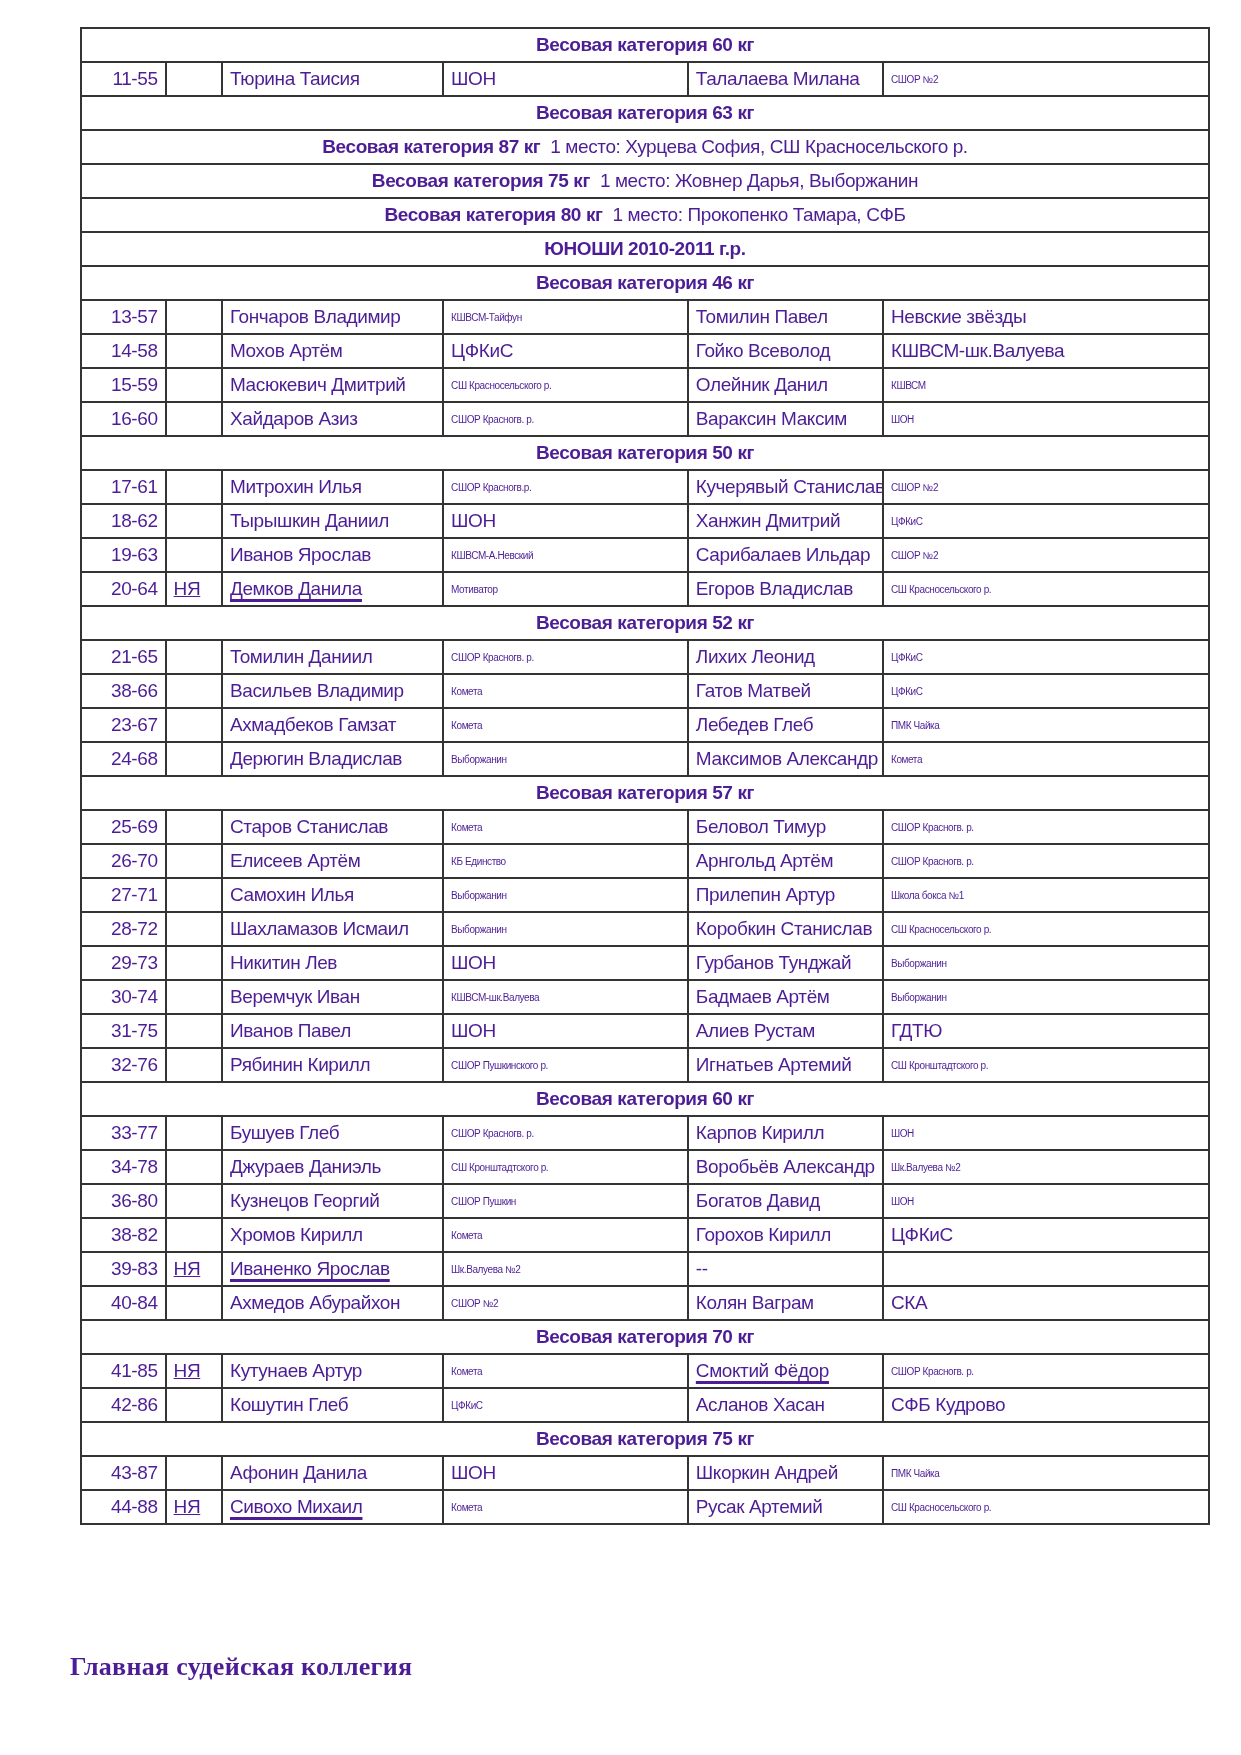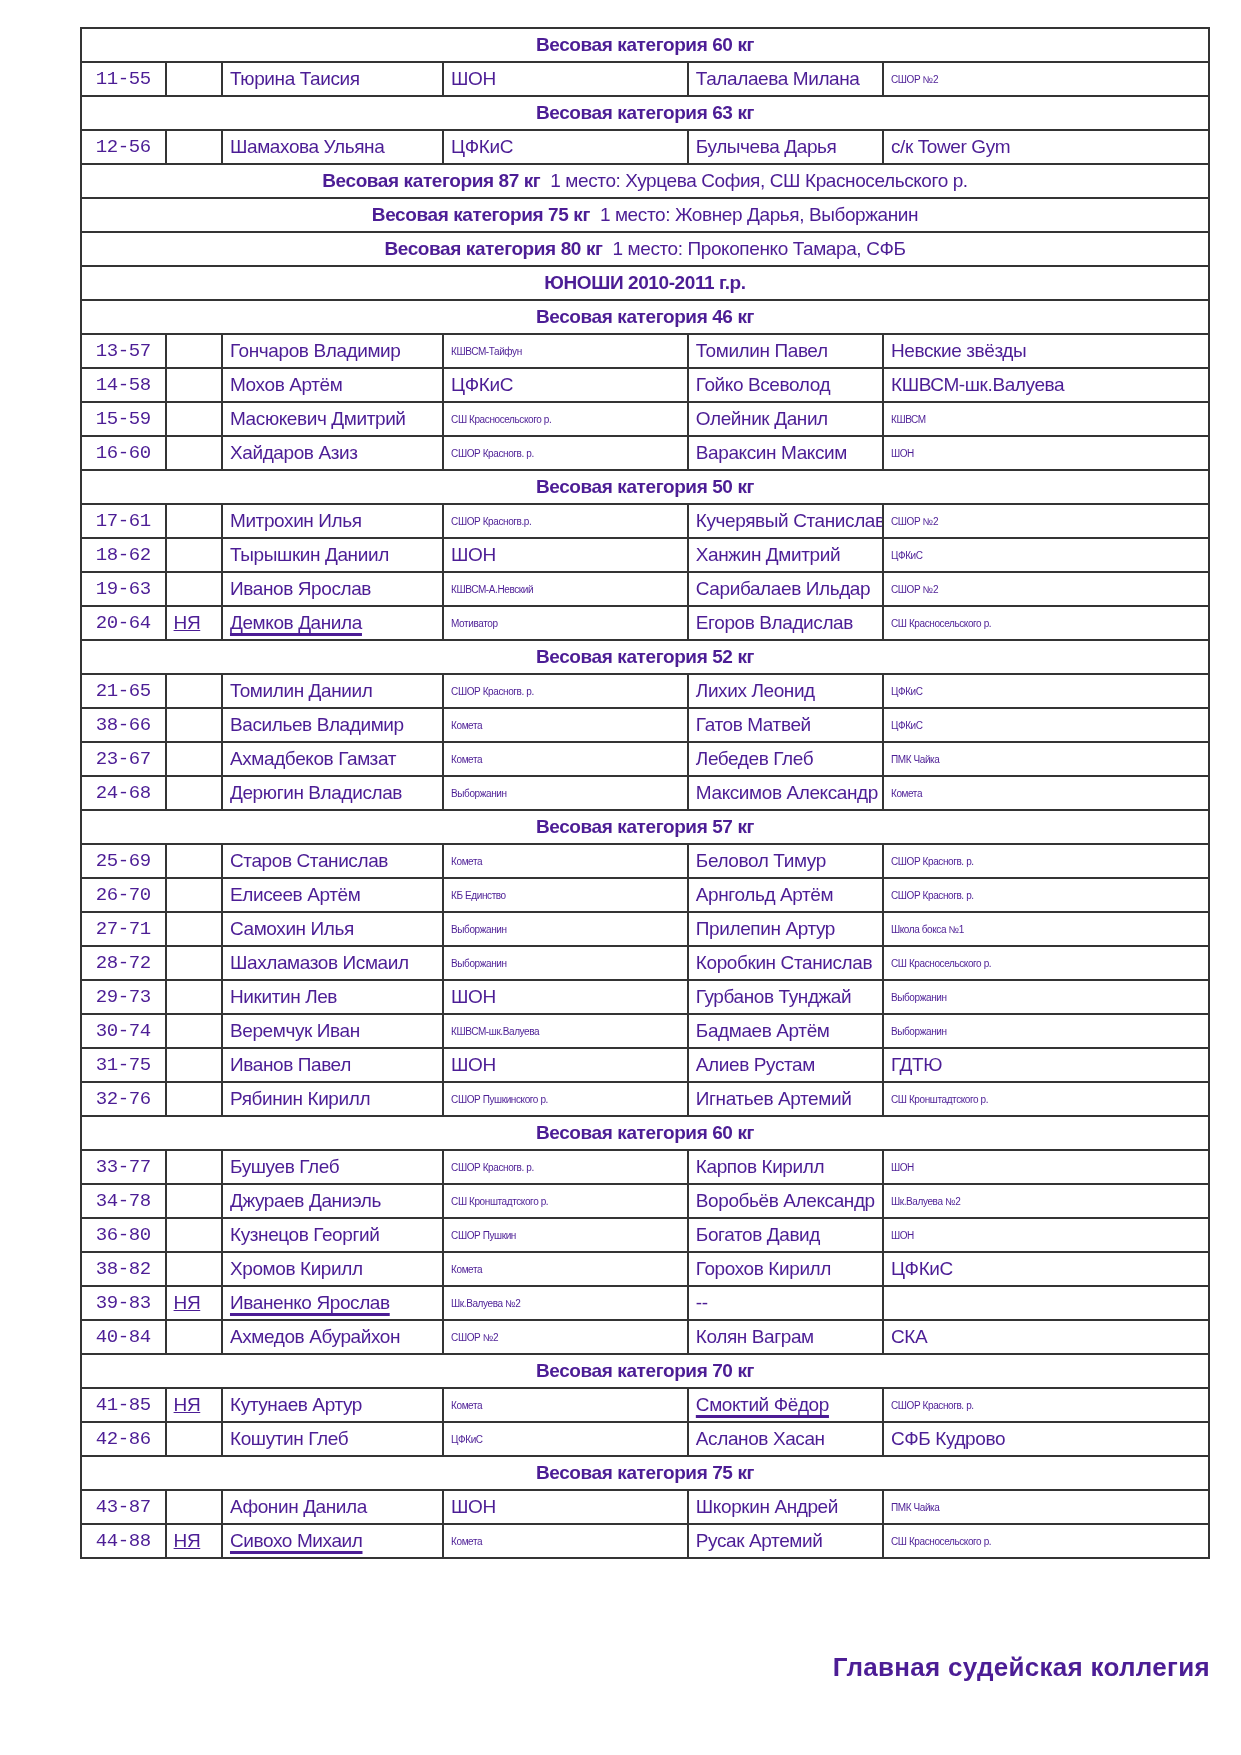--- a/index.html
+++ b/index.html
@@ -20,44 +20,44 @@
   }
   table.pairings td{
     border:2px solid #343434;
     height:32px;
     padding:0 7px;
     vertical-align:middle;
     overflow:hidden;
     white-space:nowrap;
     letter-spacing:-0.4px;
   }
-  td.num{ text-align:center; font-size:19px; padding:0 2px;font-family:Liberation Mono, monospace;}
+  td.num{ text-align:right; font-size:19px; padding:0 2px;}
   td.flag{ text-align:left; font-size:19px; padding:0 2px;text-decoration:underline;}
   td.name{ font-size:19px; }
   td.club-sm{ font-size:10px; letter-spacing:-0.2px;}
   td.club-lg{ font-size:19px; }
   td.cat{
     text-align:center;
     font-size:19px;
     height:28px;
   }
   td.cat b{ font-weight:bold; }
   td.cat .note{ font-weight:normal; margin-left:10px; }
   .u{
     text-decoration:underline;
     text-decoration-thickness:2.5px;
     text-underline-offset:4px;
   }
   .footer{
     position:absolute;
-    left:80px;
+    left:70px;
     width:1130px;
     top:1652px;
-    text-align:right;
-    font-family:Liberation Sans, sans-serif;
+    text-align:left;
+    font-family:Liberation Serif, serif;
     font-weight:bold;
     font-size:26px;
     letter-spacing:0.3px;
   }
 </style>
 </head>
 <body>
 
 <div class="page">
   <table class="pairings">
@@ -78,28 +78,20 @@
           <td class="flag"></td>
           <td class="name"><span>Тюрина Таисия</span></td>
           <td class="club-lg">ШОН</td>
           <td class="name"><span>Талалаева Милана</span></td>
           <td class="club-sm">СШОР №2</td>
         </tr>
         <tr>
           <td class="cat" colspan="6"><b>Весовая категория 63 кг</b></td>
         </tr>
         <tr>
-          <td class="num">12-56</td>
-          <td class="flag"></td>
-          <td class="name"><span>Шамахова Ульяна</span></td>
-          <td class="club-lg">ЦФКиС</td>
-          <td class="name"><span>Булычева Дарья</span></td>
-          <td class="club-lg">с/к Tower Gym</td>
-        </tr>
-        <tr>
           <td class="cat" colspan="6"><b>Весовая категория 87 кг</b><span class="note">1 место: Хурцева София, СШ Красносельского р.</span></td>
         </tr>
         <tr>
           <td class="cat" colspan="6"><b>Весовая категория 75 кг</b><span class="note">1 место: Жовнер Дарья, Выборжанин</span></td>
         </tr>
         <tr>
           <td class="cat" colspan="6"><b>Весовая категория 80 кг</b><span class="note">1 место: Прокопенко Тамара, СФБ</span></td>
         </tr>
         <tr>
           <td class="cat" colspan="6"><b>ЮНОШИ 2010-2011 г.р.</b></td>

